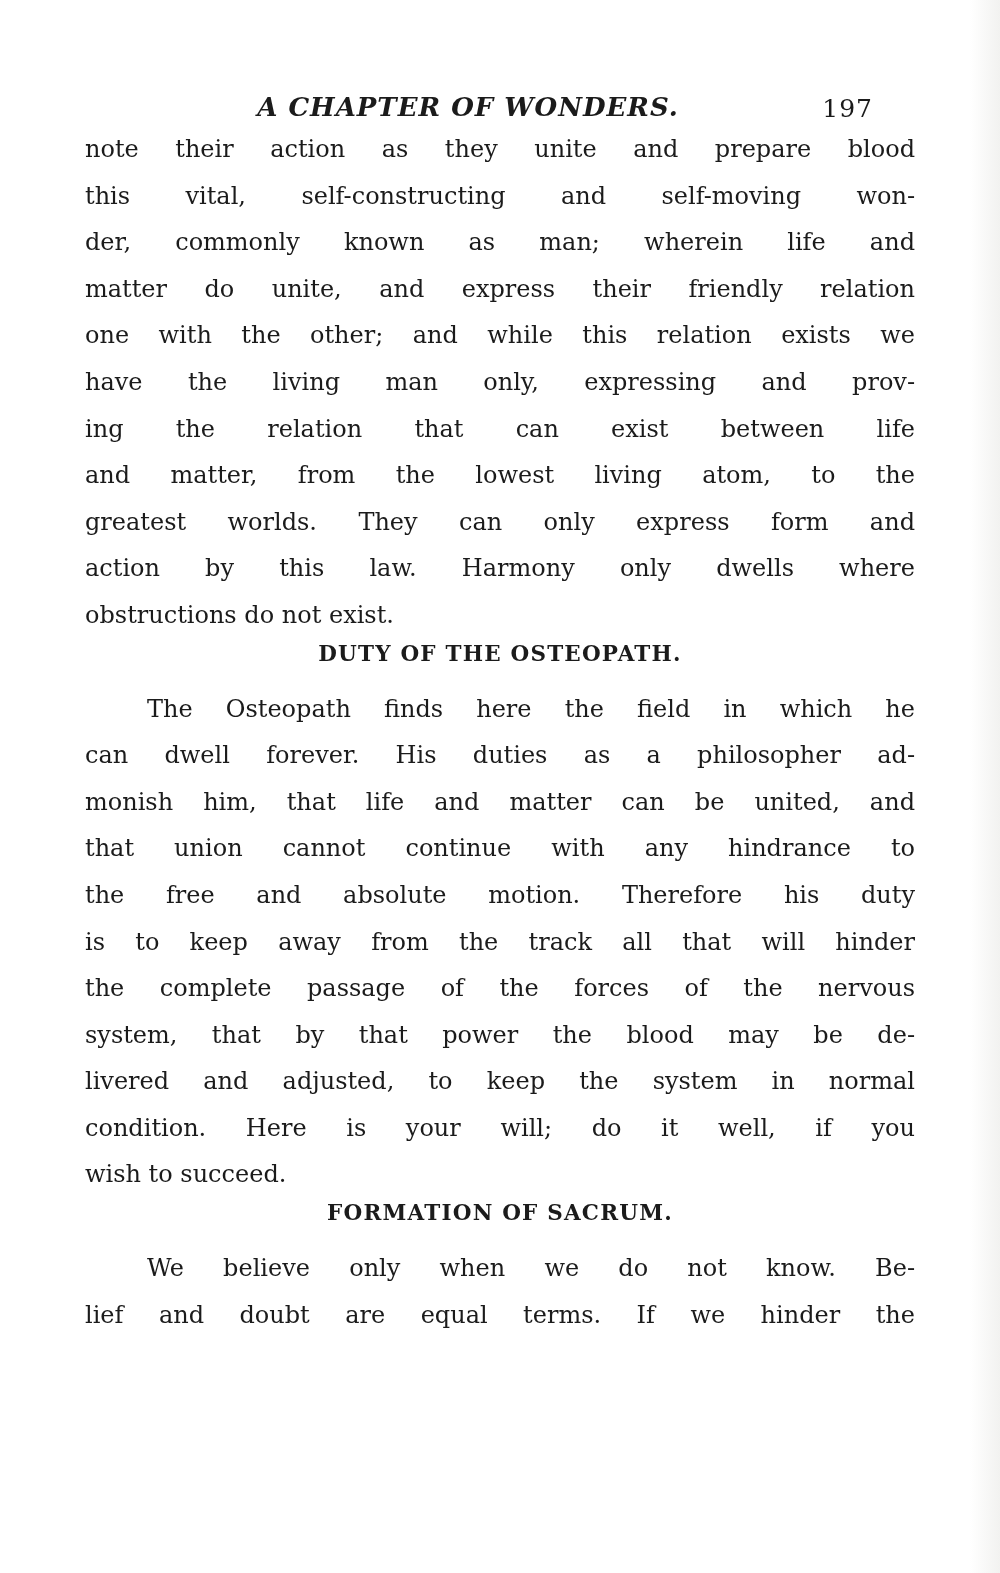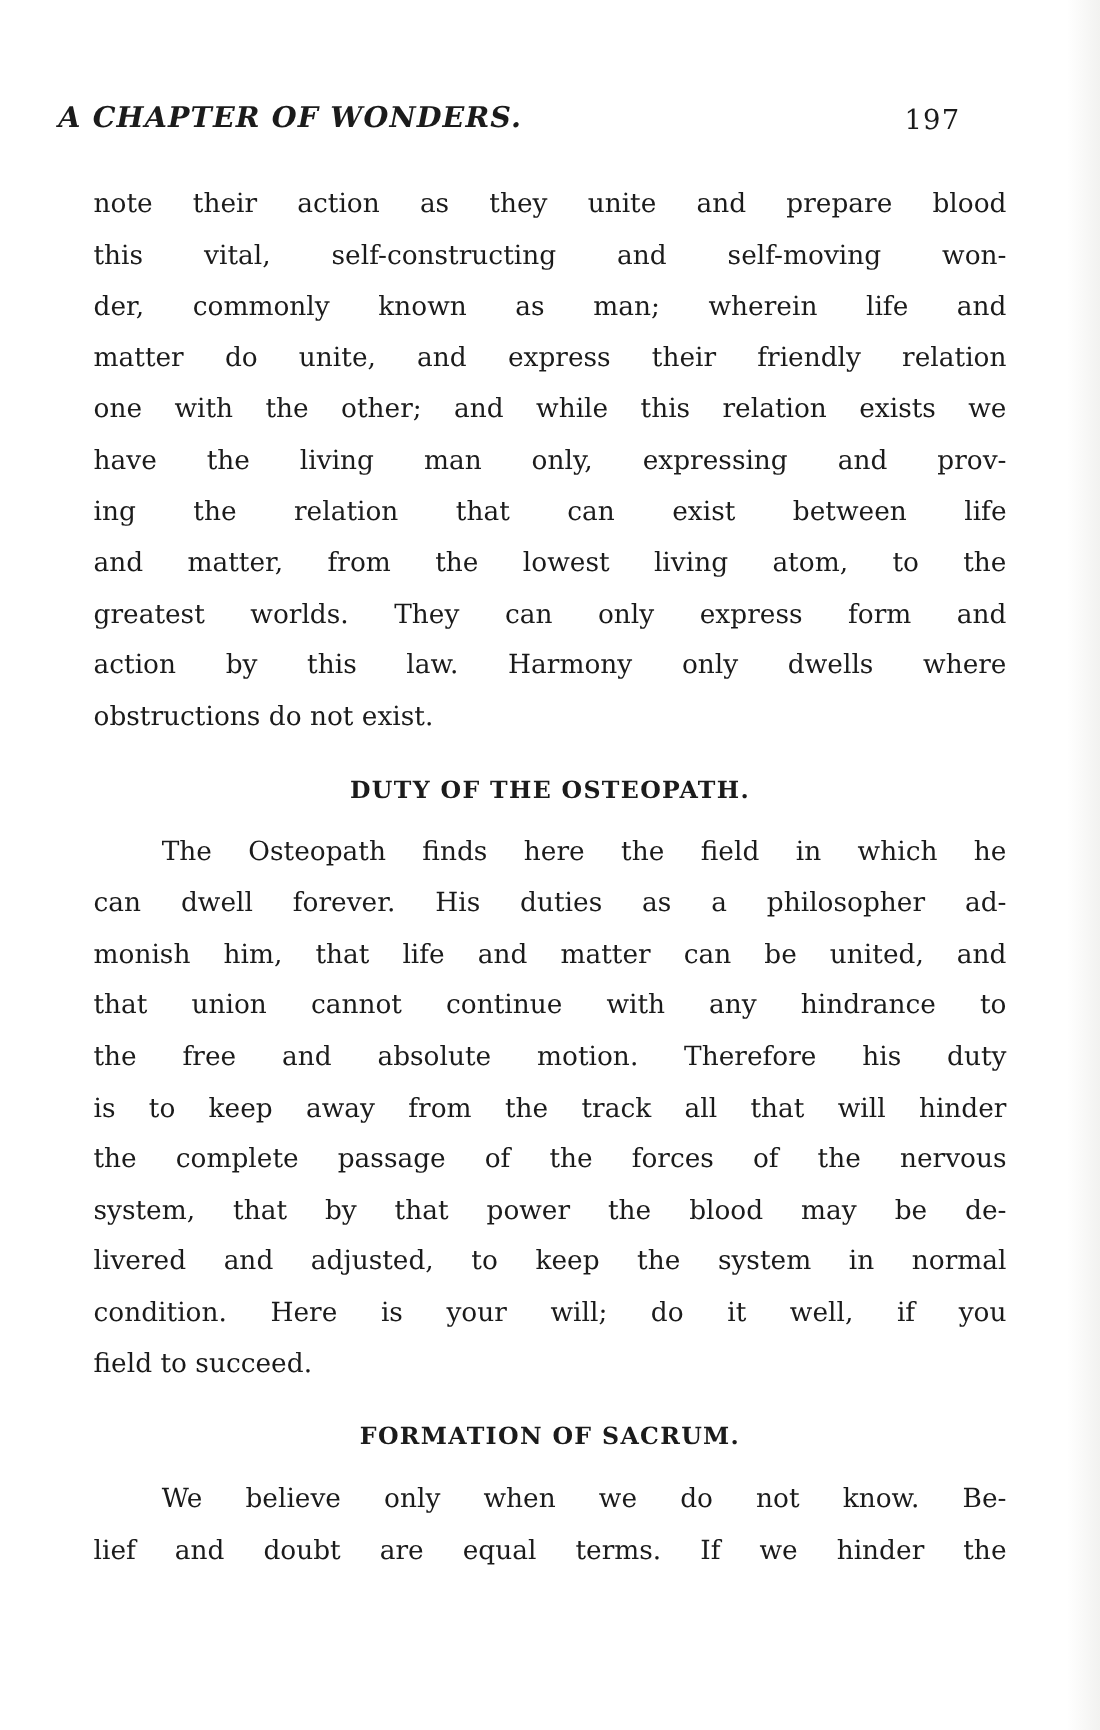--- a/index.html
+++ b/index.html
@@ -19,22 +19,21 @@
 
   .scan-page {
     width: 1000px;
     height: 1573px;
     background: linear-gradient(90deg, #ffffff 0%, #ffffff 97%, #f2f2f0 100%);
     padding: 92px 85px 0 85px;
   }
 
   .running-header {
     position: relative;
-    text-align: left;
-    margin-bottom: 36px;
+    text-align: center;
     height: 34px;
   }
 
   .running-title {
     display: inline-block;
     font-style: italic;
     font-weight: bold;
     font-size: 26px;
     letter-spacing: 1px;
     transform: translateX(-32px);
@@ -75,21 +74,20 @@
   .line.indent {
     padding-left: 62px;
   }
 
   .section-heading {
     text-align: center;
     font-weight: bold;
     font-size: 21.5px;
     letter-spacing: 1.2px;
     line-height: 30px;
-    margin-top: 29px;
     margin-bottom: 17px;
     white-space: nowrap;
   }
 </style>
 </head>
 <body>
 
 <div class="scan-page">
 
   <div class="running-header">
@@ -117,21 +115,21 @@
         <div class="line indent">The Osteopath finds here the field in which he</div>
         <div class="line">can dwell forever.  His duties as a philosopher ad-</div>
         <div class="line">monish him, that life and matter can be united, and</div>
         <div class="line">that union cannot continue with any hindrance to</div>
         <div class="line">the free and absolute motion.  Therefore his duty</div>
         <div class="line">is to keep away from the track all that will hinder</div>
         <div class="line">the complete passage of the forces of the nervous</div>
         <div class="line">system, that by that power the blood may be de-</div>
         <div class="line">livered and adjusted, to keep the system in normal</div>
         <div class="line">condition.  Here is your will; do it well, if you</div>
-        <div class="line last">field to succeed.</div>
+        <div class="line last">wish to succeed.</div>
       </div>
       <div class="section-heading">FORMATION OF SACRUM.</div>
       <div class="paragraph">
         <div class="line indent">We believe only when we do not know.  Be-</div>
         <div class="line">lief and doubt are equal terms.  If we hinder the</div>
       </div>
     </div>
 
 </div>
 

